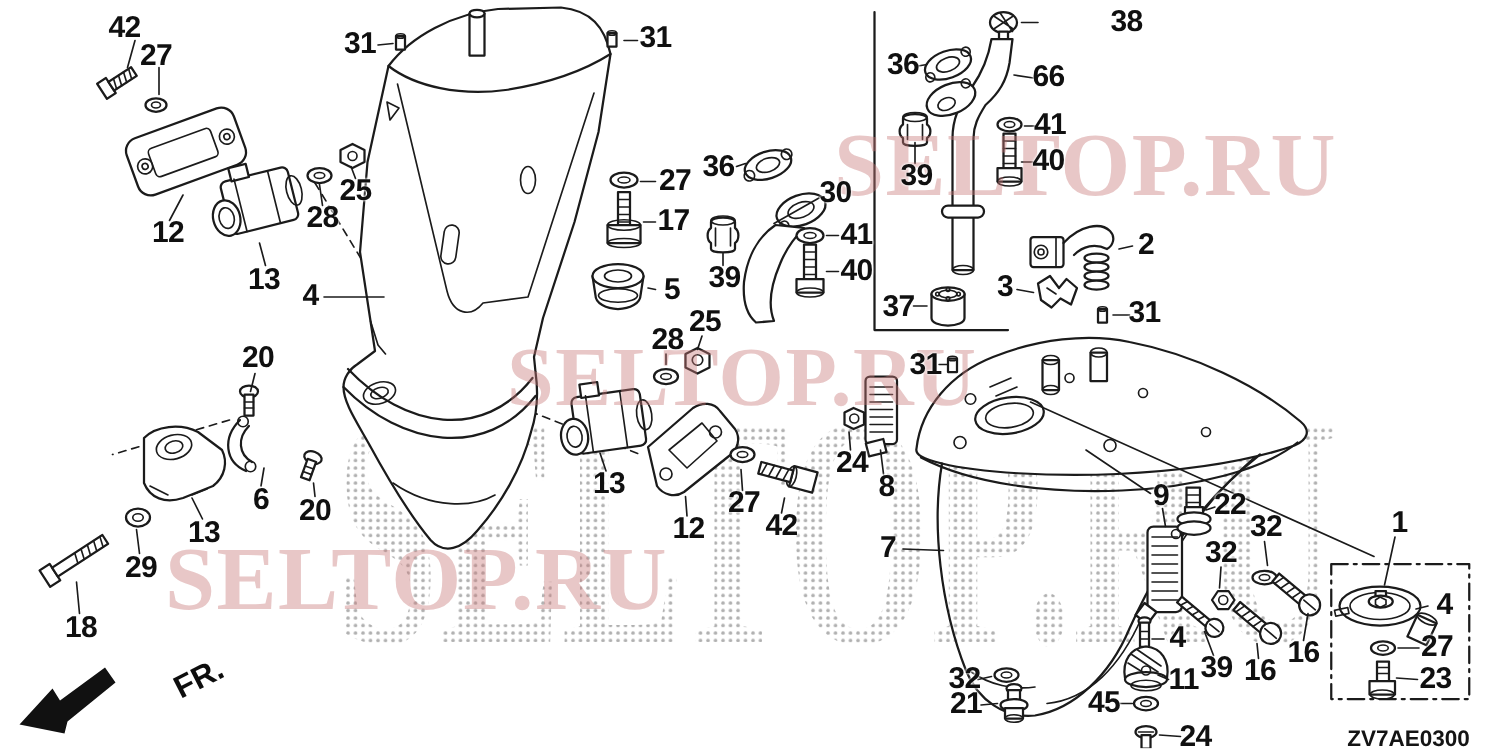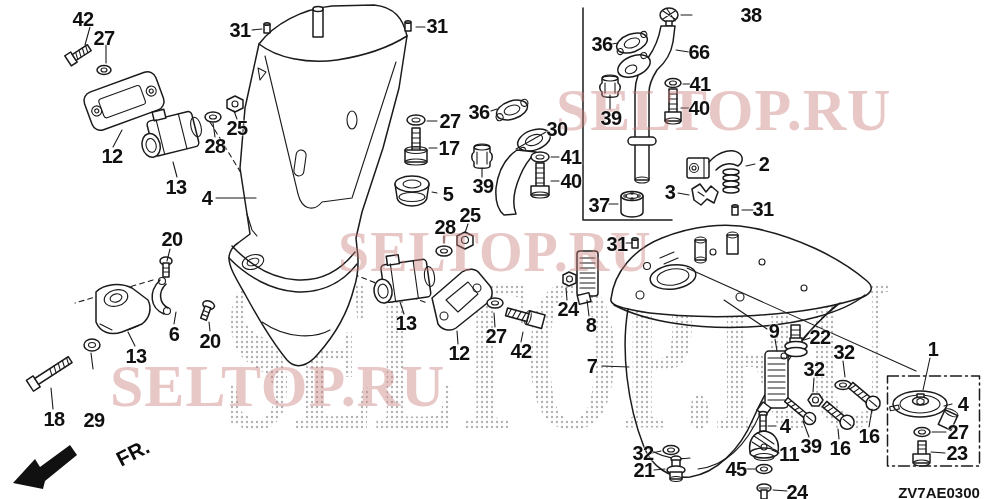--- a/index.html
+++ b/index.html
@@ -465,21 +465,21 @@
       <span class="callout" style="left: 240px; top: 30px;">31</span>
       <span class="callout" style="left: 112px; top: 156px;">12</span>
       <span class="callout" style="left: 176px; top: 187px;">13</span>
       <span class="callout" style="left: 215px; top: 146px;">28</span>
       <span class="callout" style="left: 237px; top: 128px;">25</span>
       <span class="callout" style="left: 207px; top: 198px;">4</span>
       <span class="callout" style="left: 172px; top: 239px;">20</span>
       <span class="callout" style="left: 174px; top: 334px;">6</span>
       <span class="callout" style="left: 210px; top: 341px;">20</span>
       <span class="callout" style="left: 136px; top: 356px;">13</span>
-      <span class="callout" style="left: 94px; top: 379px; margin-top: 41px;">29</span>
+      <span class="callout" style="left: 94px; top: 379px;">29</span>
       <span class="callout" style="left: 54px; top: 419px;">18</span>
       <span class="callout" style="left: 437px; top: 26px;">31</span>
       <span class="callout" style="left: 450px; top: 121px;">27</span>
       <span class="callout" style="left: 449px; top: 148px;">17</span>
       <span class="callout" style="left: 448px; top: 194px;">5</span>
       <span class="callout" style="left: 479px; top: 112px;">36</span>
       <span class="callout" style="left: 557px; top: 129px;">30</span>
       <span class="callout" style="left: 571px; top: 157px;">41</span>
       <span class="callout" style="left: 571px; top: 181px;">40</span>
       <span class="callout" style="left: 483px; top: 186px;">39</span>

